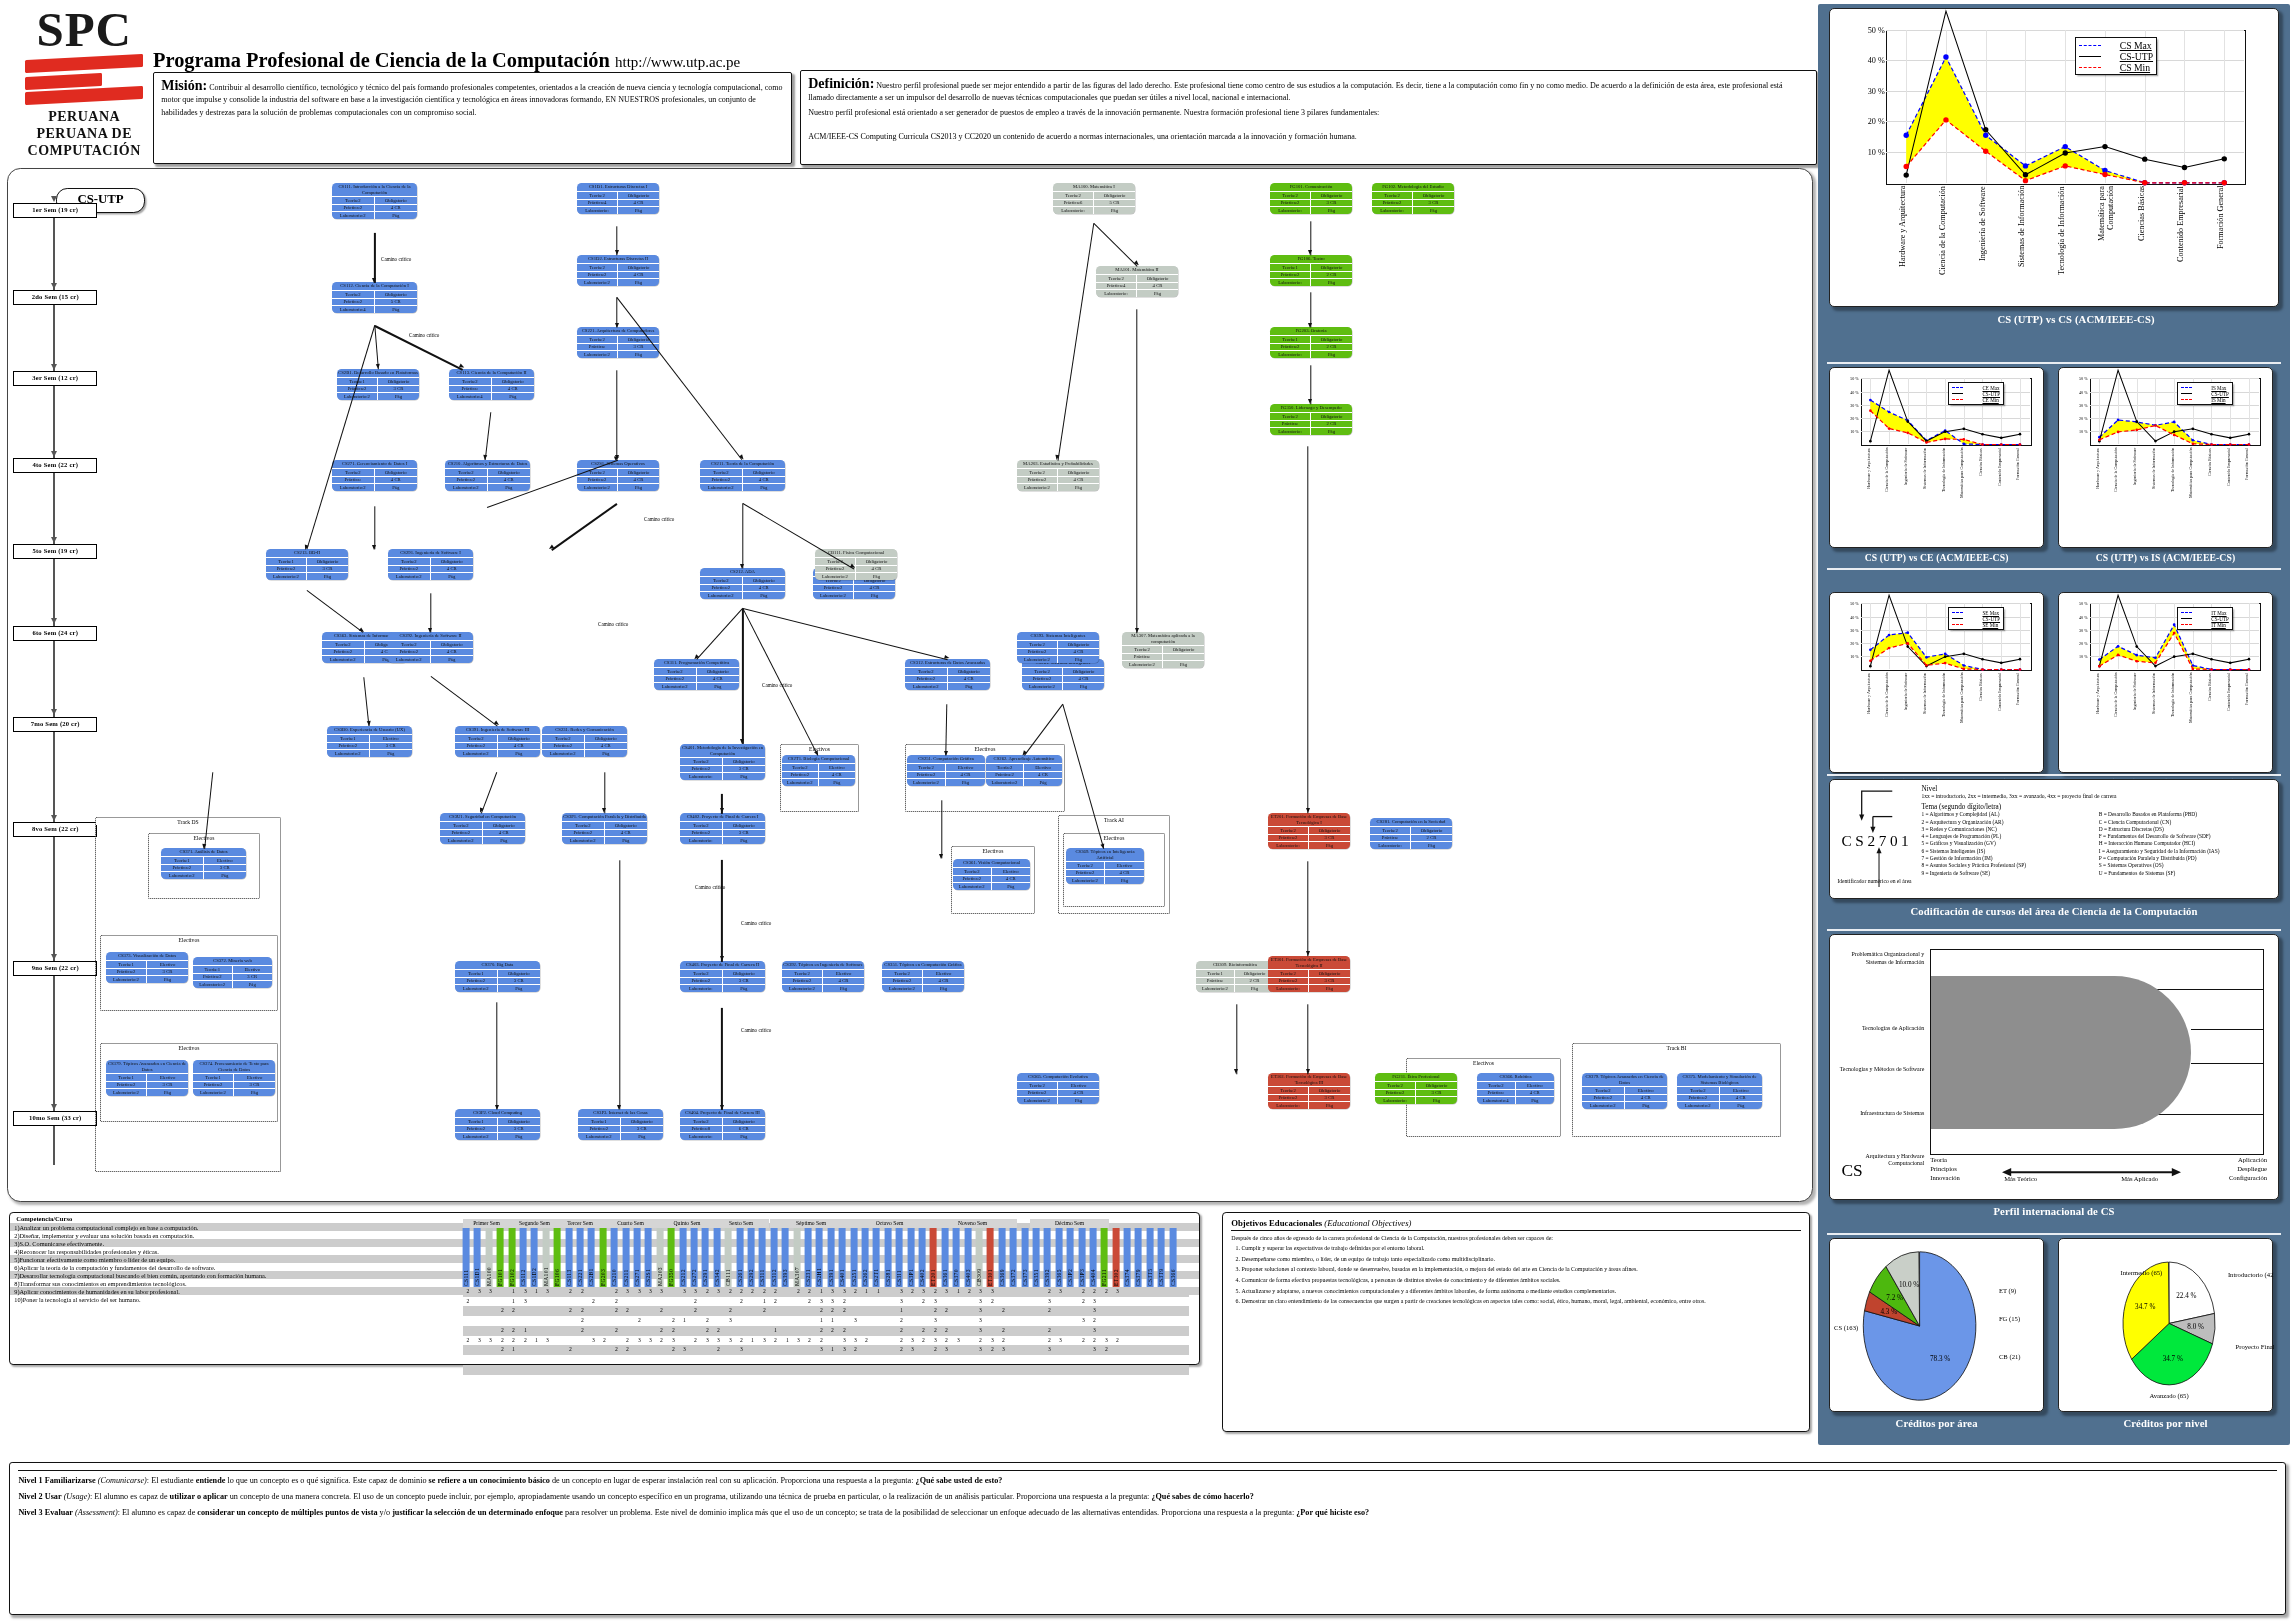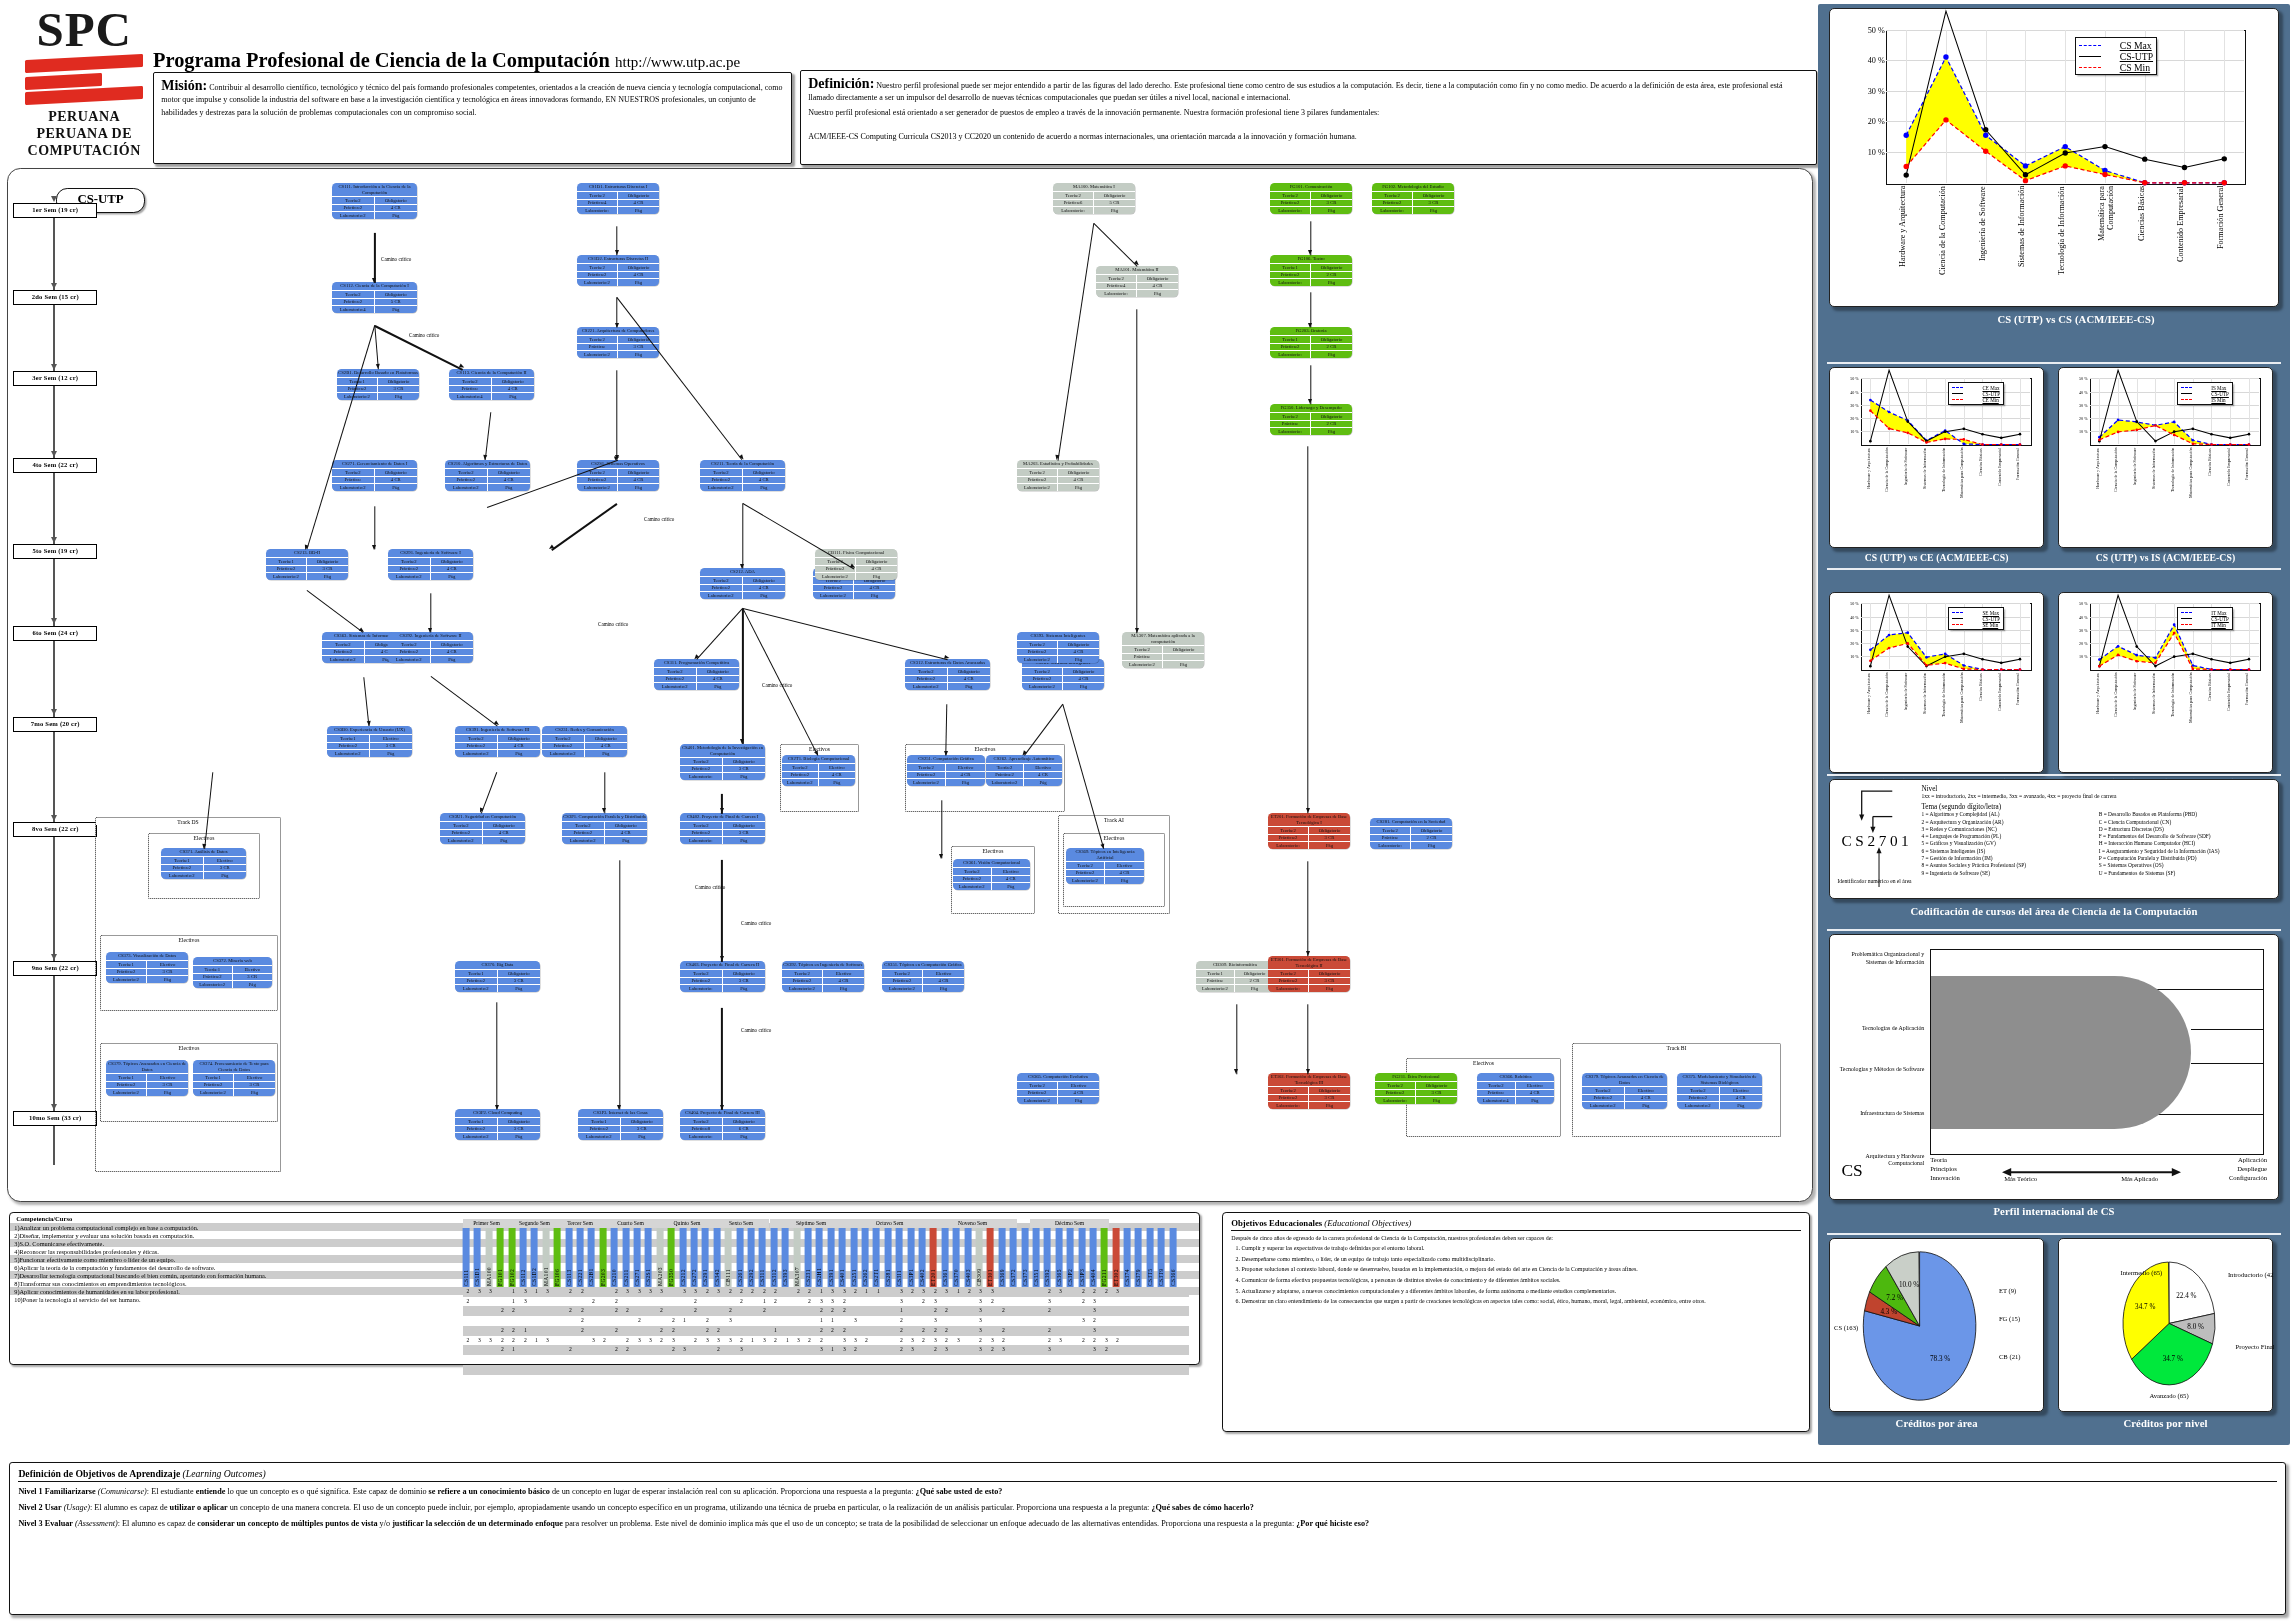--- a/index.html
+++ b/index.html
@@ -1864,22 +1864,20 @@
           <path d="M215,165 L141.85752520102153,234.9228575602291 A90,120 0 0,1 213.86905641049833,45.00947469554207 Z" fill="#ffff00" stroke="#111" stroke-width="1.6"></path>
           <text x="168.41523866194194" y="137.59723972284758" text-anchor="middle" font-size="14" font-family="Liberation Serif, serif">34.7 %</text>
           <text x="120" y="70" text-anchor="start" font-size="13" font-family="Liberation Serif, serif">Intermedio (65)</text>
         </svg>
     </div>
     <div class="rcaption" style="position:absolute;left:234px;top:176px;width:227px;">Créditos por nivel</div>
   </div>
 </div>
 
 <div class="abs" id="outcomes">
-  <h3><span>Definición de Objetivos de Aprendizaje</span>
-      <em>(Learning Outcomes)</em></h3>
   <hr>
   <div id="outcome-levels">
       <p><b>Nivel 1 Familiarizarse</b><i> (Comunicarse)</i><span>: El estudiante </span><b>entiende</b><span> lo que un concepto es o qué significa. Este capaz de dominio </span><b>se refiere a un conocimiento básico</b><span> de un concepto en lugar de esperar instalación real con su aplicación. Proporciona una respuesta a la pregunta: </span><b>¿Qué sabe usted de esto?</b></p>
       <p><b>Nivel 2 Usar</b><i> (Usage)</i><span>: El alumno es capaz de </span><b>utilizar o aplicar</b><span> un concepto de una manera concreta. El uso de un concepto puede incluir, por ejemplo, apropiadamente usando un concepto específico en un programa, utilizando una técnica de prueba en particular, o la realización de un análisis particular. Proporciona una respuesta a la pregunta: </span><b>¿Qué sabes de cómo hacerlo?</b></p>
       <p><b>Nivel 3 Evaluar</b><i> (Assessment)</i><span>: El alumno es capaz de </span><b>considerar un concepto de múltiples puntos de vista</b><span> y/o </span><b>justificar la selección de un determinado enfoque</b><span> para resolver un problema. Este nivel de dominio implica más que el uso de un concepto; se trata de la posibilidad de seleccionar un enfoque adecuado de las alternativas entendidas. Proporciona una respuesta a la pregunta: </span><b>¿Por qué hiciste eso?</b></p>
     </div>
 </div>
 
 
 </body></html>

